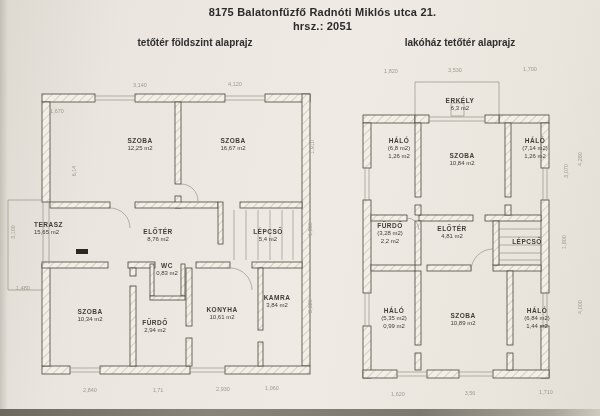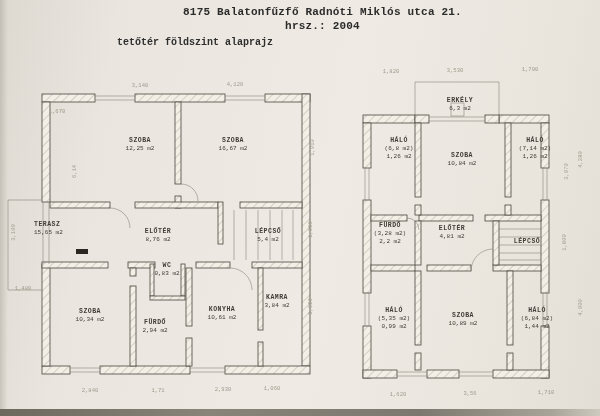--- a/index.html
+++ b/index.html
@@ -1,21 +1,21 @@
 <!DOCTYPE html>
 <html><head>
 <meta charset="utf-8">
 <style>
   html,body{margin:0;padding:0;}
   body{
     width:600px;height:416px;position:relative;overflow:hidden;
     font-family:"Liberation Sans", sans-serif;
     background:linear-gradient(100deg,#ddd8d0 0%,#eae6df 18%,#efebe4 55%,#e9e5dd 85%,#e2ded6 100%);
   }
-  .page{position:absolute;inset:0;font-family:Liberation Mono, monospace;}
+  .page{position:absolute;inset:0;}
   .left-shade{position:absolute;left:0;top:0;bottom:0;width:8px;
     background:linear-gradient(to right,rgba(120,112,100,.25),rgba(120,112,100,0));}
   .bottom-strip{position:absolute;left:0;right:0;bottom:0;height:7px;
     background:linear-gradient(to right,#6e695f,#89847a 35%,#7d786f 70%,#a9a499 92%,#cfcabf);}
   .hdr{position:absolute;left:45px;width:555px;text-align:center;
     font-weight:bold;color:#2b2b2b;font-size:11px;letter-spacing:.2px;}
   .hdr.l1{top:6px;}
   .hdr.l2{top:20px;}
   .plan-title{position:absolute;width:200px;text-align:center;top:37px;
     font-weight:bold;color:#2e2e2e;font-size:10px;}
@@ -29,23 +29,24 @@
   .dim.v{transform:rotate(-90deg);}
   svg{position:absolute;}
 </style>
 </head>
 <body>
 
 <div class="page">
   <div class="left-shade"></div>
 
   <div class="hdr l1">8175 Balatonfűzfő Radnóti Miklós utca 21.</div>
-  <div class="hdr l2">hrsz.: 2004</div>
+  <div class="hdr l2">hrsz.: 2051</div>
 
   <div class="plan-title ground">tetőtér földszint alaprajz</div>
+  <div class="plan-title attic">lakóház tetőtér alaprajz</div>
 
   <svg style="left:0px;top:78px" width="330" height="322" viewBox="0 0 330 322">
     <defs>
       <pattern id="hatchG" width="6" height="6" patternUnits="userSpaceOnUse" patternTransform="rotate(45)">
         <rect width="6" height="6" fill="#f3efe7"></rect>
         <line x1="0" y1="0" x2="0" y2="6" stroke="#b5ae9f" stroke-width="1"></line>
       </pattern>
     </defs>
     <g fill="url(#hatchG)" stroke="#4a453d" stroke-width="0.8">
 

